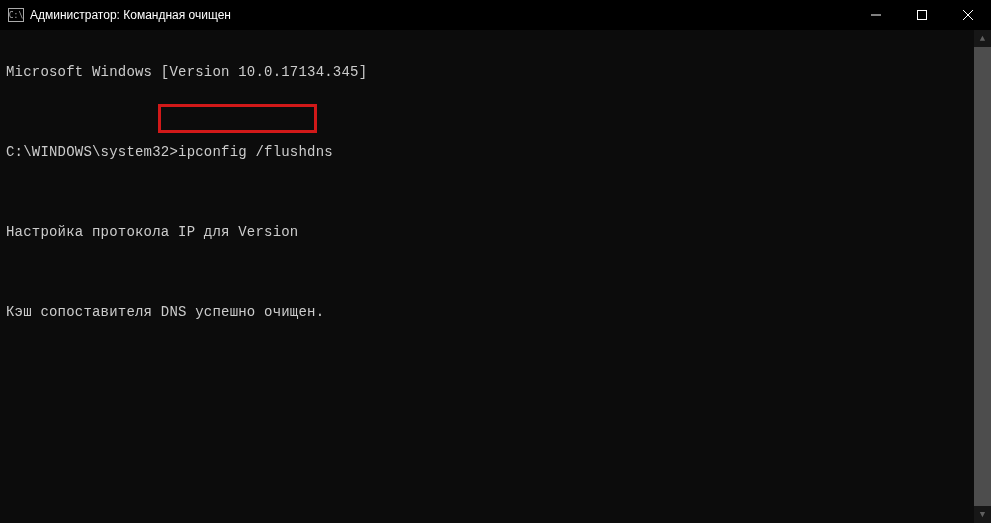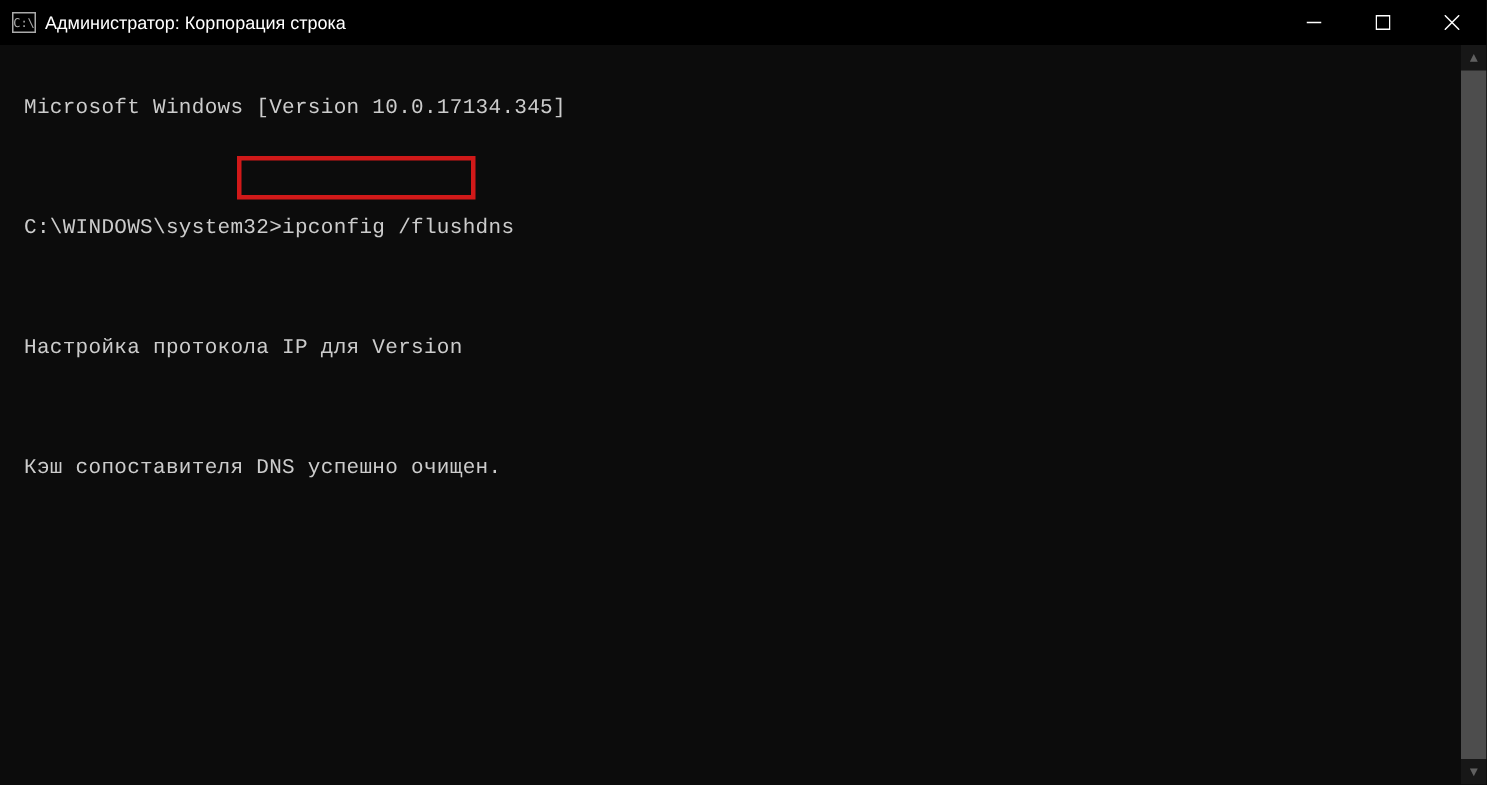--- a/index.html
+++ b/index.html
@@ -68,21 +68,21 @@
       height: 10px;
     }
     .window-body {
       flex: 1;
       display: flex;
       background: #0c0c0c;
       position: relative;
     }
     .terminal {
       flex: 1;
-      padding: 2px 16px;
+      padding: 2px 6px;
       color: #cccccc;
       white-space: pre;
       line-height: 16px;
       letter-spacing: 0.2px;
       overflow: hidden;
     }
     .terminal-line {
       display: block;
     }
     .highlight-box {
@@ -119,21 +119,21 @@
       height: 100%;
       background: #4d4d4d;
     }
   </style>
 </head>
 <body>
 
 <div class="window">
   <div class="titlebar">
     <span class="titlebar-icon">C:\</span>
-    <span class="titlebar-title">Администратор: Корпорация строка</span>
+    <span class="titlebar-title">Администратор: Командная очищен</span>
     <div class="window-controls">
       <div class="window-control">
         <svg viewBox="0 0 10 10">
             <line x1="0" y1="5" x2="10" y2="5" stroke="#fff" stroke-width="1"></line>
           </svg>
       </div>
       <div class="window-control">
         <svg viewBox="0 0 10 10">
             <rect x="0.5" y="0.5" width="9" height="9" fill="none" stroke="#fff" stroke-width="1"></rect>
           </svg>

